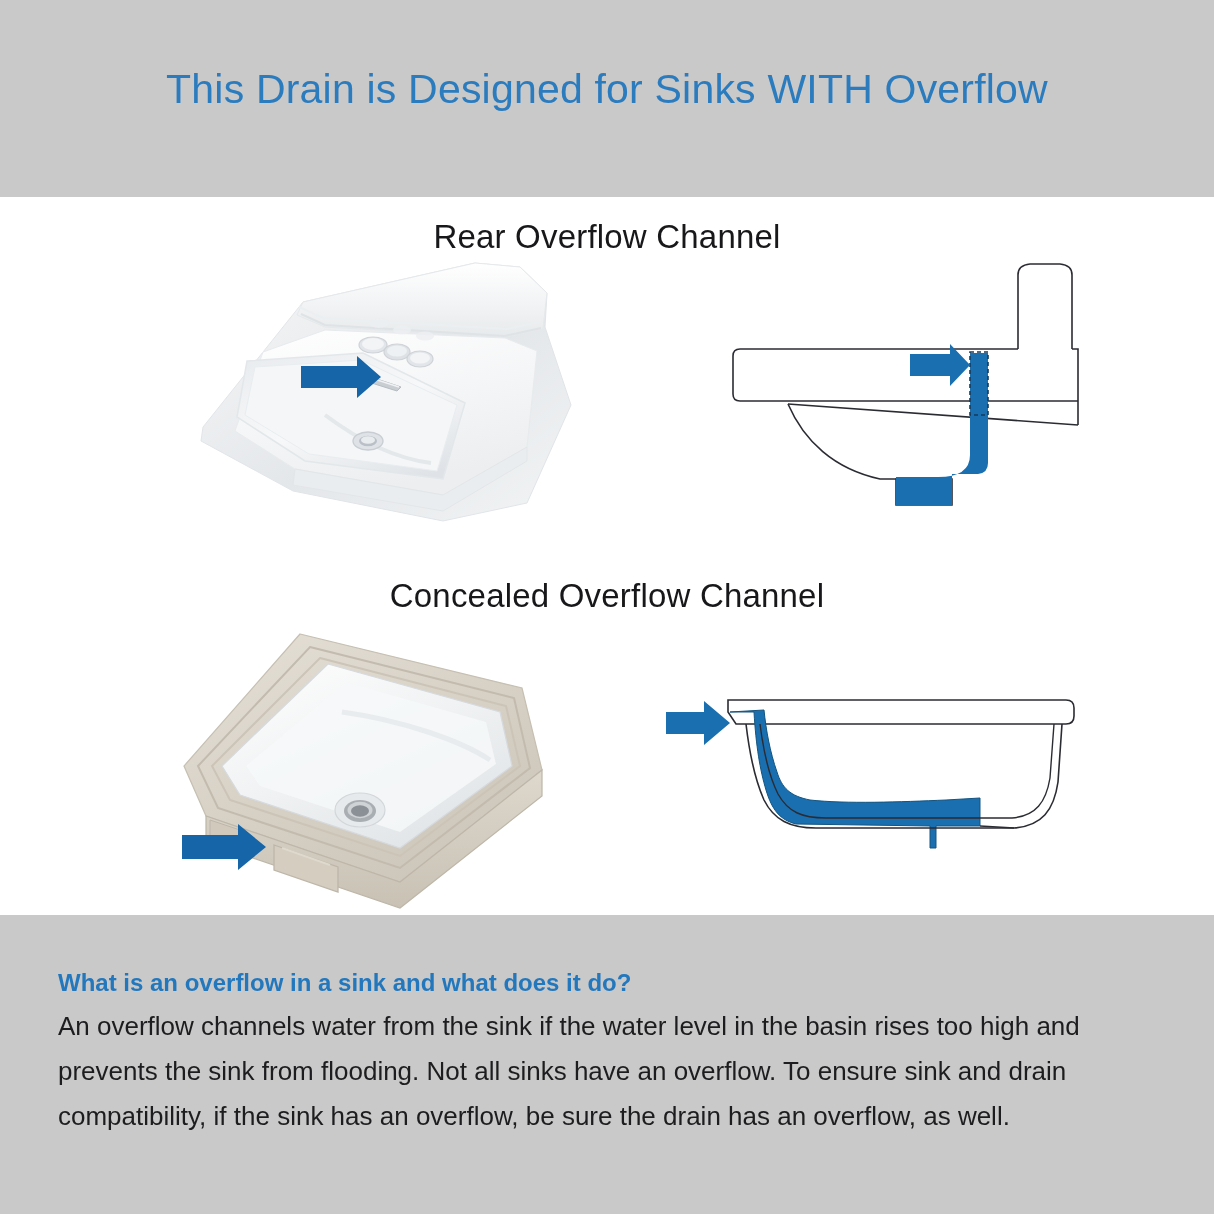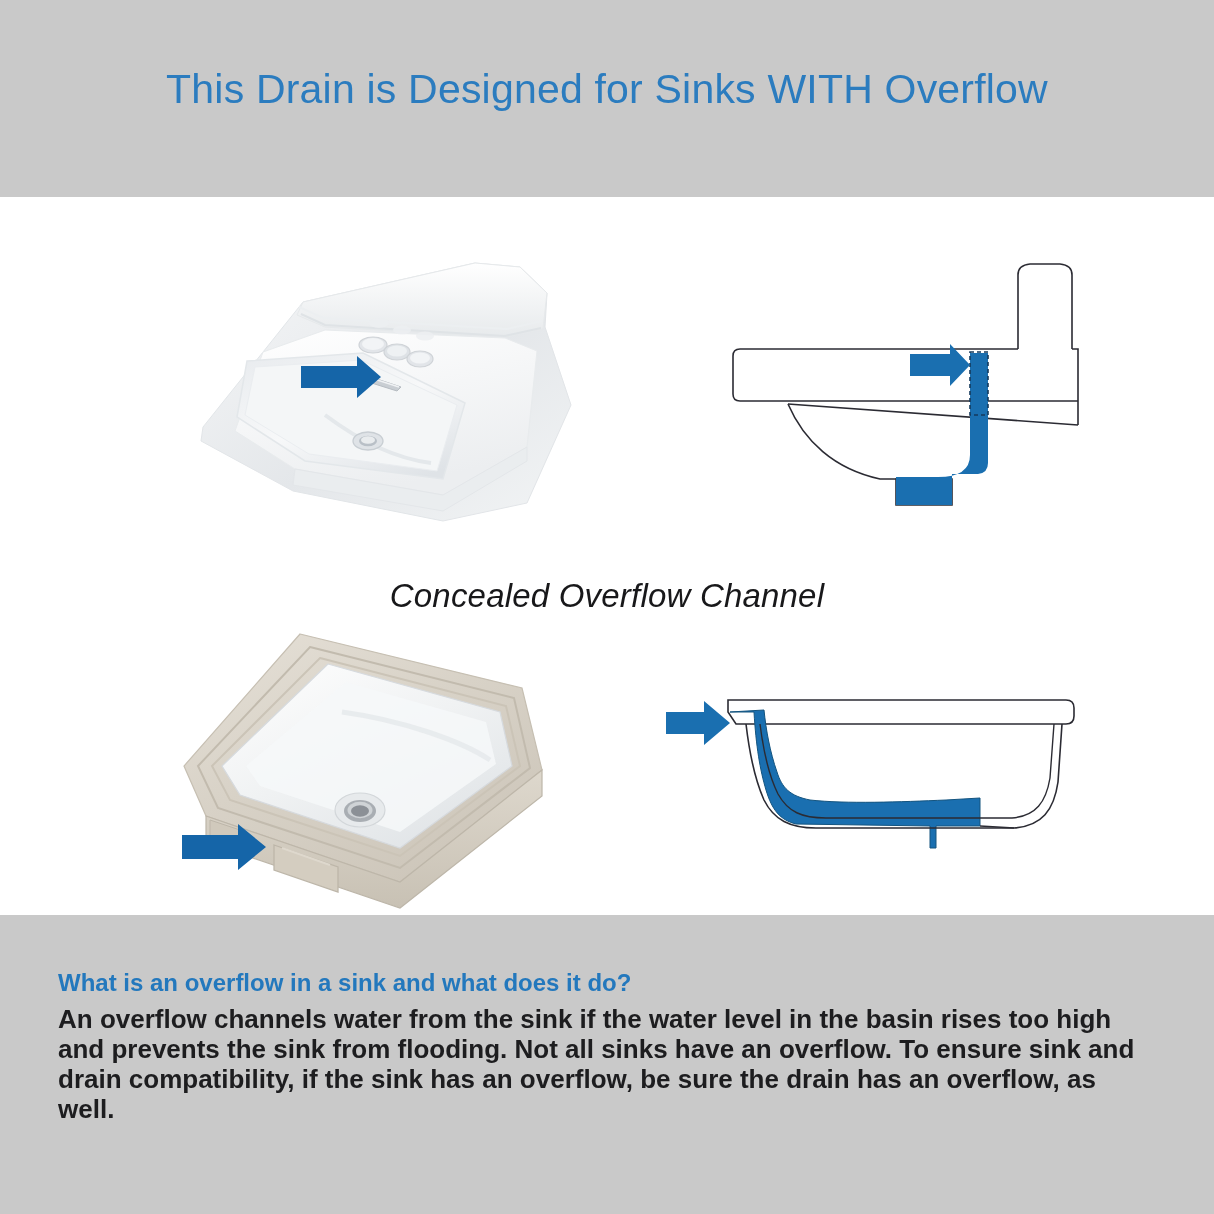--- a/index.html
+++ b/index.html
@@ -55,21 +55,21 @@
     position: absolute;
     width: 1214px;
     text-align: center;
     font-size: 33px;
     font-weight: 400;
     color: #18181a;
     letter-spacing: 0.2px;
     white-space: nowrap;
   }
   #heading-rear { top: 218px; }
-  #heading-concealed { top: 577px; font-style: italic; }
+  #heading-concealed { top: 577px; }
 
   .panel {
     position: absolute;
   }
   svg { display: block; }
 
   
   .footer-band {
     position: absolute;
     left: 0;
@@ -86,23 +86,23 @@
     font-weight: bold;
     color: #2378bd;
     white-space: nowrap;
   }
   .footer-body {
     position: absolute;
     left: 58px;
     top: 1004px;
     width: 1090px;
     font-size: 26px;
-    line-height: 30px;
+    line-height: 45px;
     color: #1d1d1f;
-    font-weight: 700;
+    font-weight: 400;
   }
 
   
   .logo-box {
     position: absolute;
     left: 1042px;
     top: 1128px;
     width: 134px;
     height: 50px;
     border: 3px solid #2a7ab9;
@@ -127,20 +127,21 @@
 </head>
 <body>
 
 <div id="page">
 
   <div class="header-band"></div>
   <div class="header-title">This Drain is Designed for Sinks WITH Overflow</div>
 
   <div class="white-area"></div>
 
+  <div class="section-heading" id="heading-rear">Rear Overflow Channel</div>
 
   <div class="panel" style="left:175px; top:255px;">
     <svg width="420" height="290" viewBox="0 0 420 290">
       <defs>
         <linearGradient id="porcA" x1="0" y1="0" x2="0.4" y2="1">
           <stop offset="0" stop-color="#ffffff"></stop>
           <stop offset="1" stop-color="#eceef0"></stop>
         </linearGradient>
         <linearGradient id="porcB" x1="0" y1="0" x2="1" y2="1">
           <stop offset="0" stop-color="#f6f7f8"></stop>

